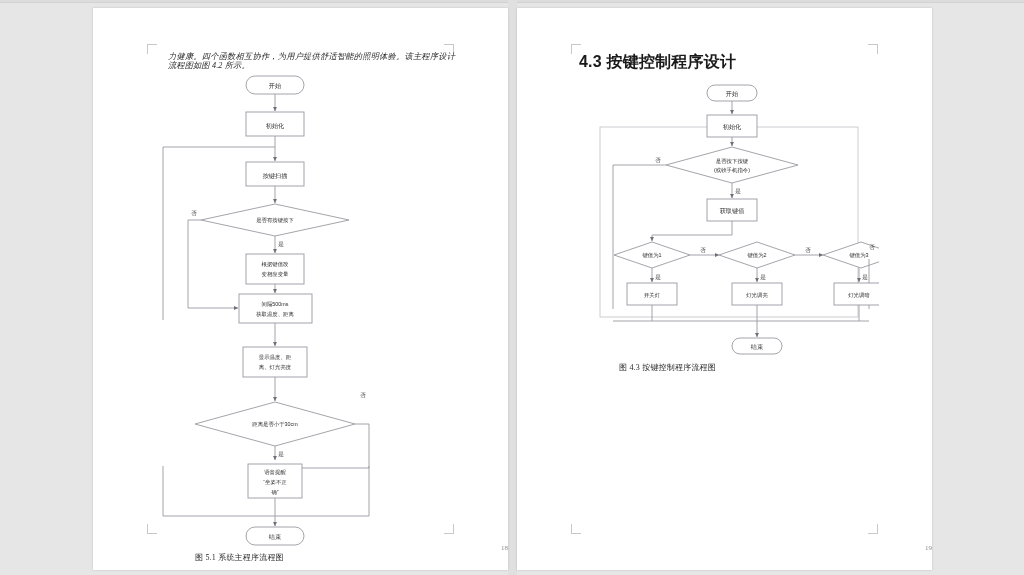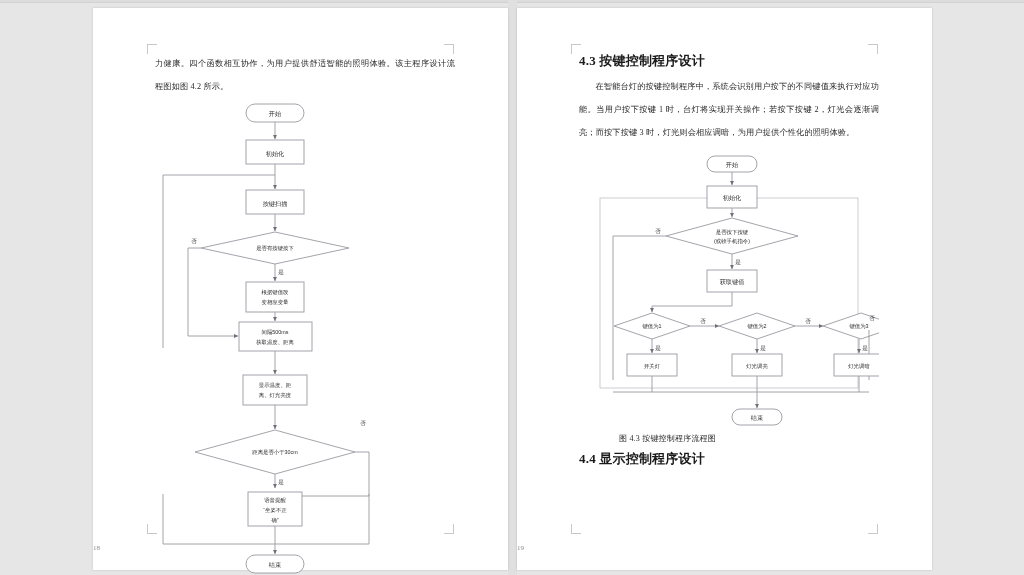--- a/index.html
+++ b/index.html
@@ -48,50 +48,51 @@
 
   .content {
     position: absolute;
     left: 62px; top: 44px;
     width: 300px;
     height: 480px;
   }
 
   .body-text {
     font-size: 8.2px;
-    line-height: 23px;
+    line-height: 9px;
     color: #2a2a2a;
     text-align: justify;
     letter-spacing: 0.15px;
-    margin: 0 0 2px 0;
+    margin: 0 0 2px 13px;
+    font-style: italic;
   }
   .body-text.indent { text-indent: 16.5px; }
 
   h2.heading {
-    font-family: Liberation Serif, serif;
-    font-size: 13px;
+    font-family: Liberation Sans, sans-serif;
+    font-size: 16px;
     font-weight: bold;
     color: #1a1a1a;
     margin: 0 0 5px 0;
     letter-spacing: 0.2px;
   }
 
   .caption {
     font-size: 8px;
     color: #2a2a2a;
     margin: 4px 0 6px 0;
     letter-spacing: 0.2px;
     padding-left: 40px;
   }
 
   .page-num {
     position: absolute;
     bottom: 18px;
     width: 100%;
-    text-align: left;
+    text-align: right;
     font-size: 7px;
     color: #8a8a8a;
   }
 
   .flow-wrap { position: relative; }
   svg.flow { display: block; }
   svg.flow text {
     font-family: "Liberation Sans", "DejaVu Sans", sans-serif;
     fill: #2b2b2b;
   }
@@ -217,21 +218,20 @@
 
     <div class="cmark tl" style="left:54px; top:36px;"></div>
     <div class="cmark tr" style="right:54px; top:36px;"></div>
     <div class="cmark bl" style="left:54px; bottom:36px;"></div>
     <div class="cmark br" style="right:54px; bottom:36px;"></div>
 
     <div class="content">
 
       <h2 class="heading">4.3  按键控制程序设计</h2>
 
-      <p class="body-text indent">在智能台灯的按键控制程序中，系统会识别用户按下的不同键值来执行对应功能。当用户按下按键 1 时，台灯将实现开关操作；若按下按键 2，灯光会逐渐调亮；而按下按键 3 时，灯光则会相应调暗，为用户提供个性化的照明体验。</p>
 
       <div class="flow-wrap" style="margin-top:10px">
         <svg class="flow" width="300" height="275" viewBox="0 0 300 275" xmlns="http://www.w3.org/2000/svg">
           <defs>
             <marker id="arR" markerWidth="6" markerHeight="6" refX="4.6" refY="2.2" orient="auto" markerUnits="strokeWidth">
               <path d="M0,0 L4.8,2.2 L0,4.4 z" fill="#6f6f78"></path>
             </marker>
           </defs>
 
           <rect x="21" y="44" width="258" height="190" fill="none" stroke="#b8b8c0" stroke-width="0.7"></rect>
@@ -303,20 +303,19 @@
           <path class="ln" d="M34,238 L290,238"></path>
           <line class="ln" x1="178" y1="238" x2="178" y2="254" marker-end="url(#arR)"></line>
 
           <rect class="nd" x="153" y="255" width="50" height="16" rx="8" ry="8"></rect>
           <text class="lbl" x="178" y="266" text-anchor="middle">结束</text>
         </svg>
       </div>
 
       <p class="caption">图 4.3  按键控制程序流程图</p>
 
-      <h2 class="heading">4.4  显示控制程序设计</h2>
 
     </div>
 
     <div class="page-num">19</div>
   </div>
 
 </div>
 
 </body></html>

